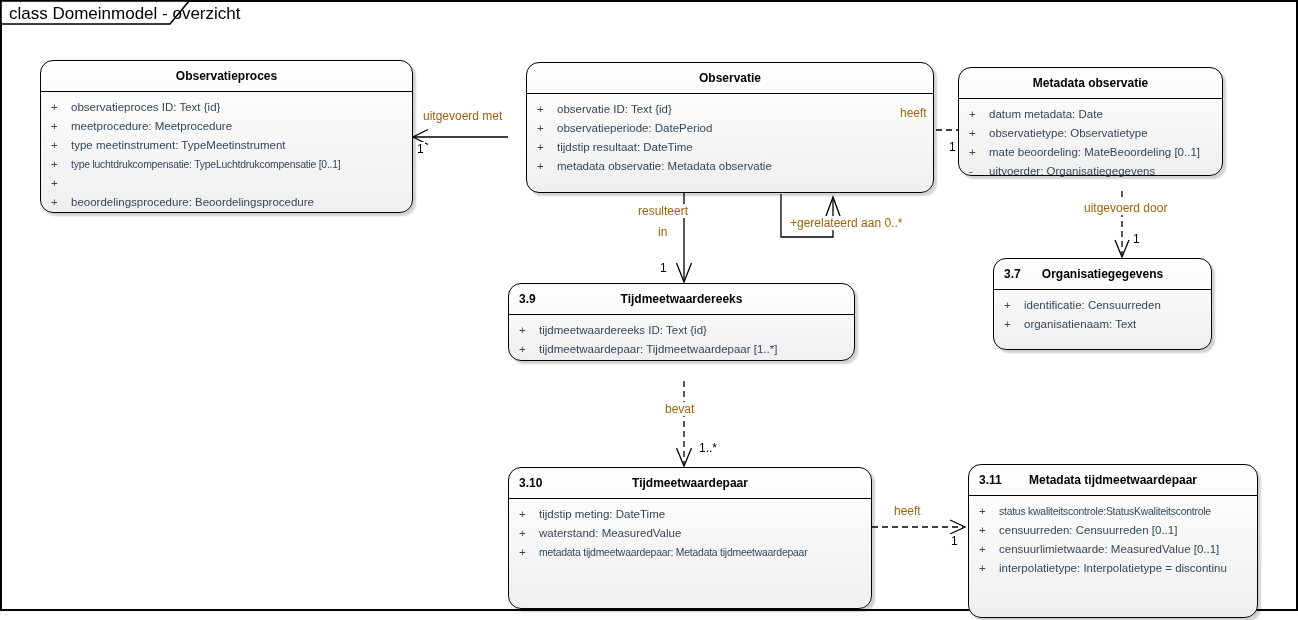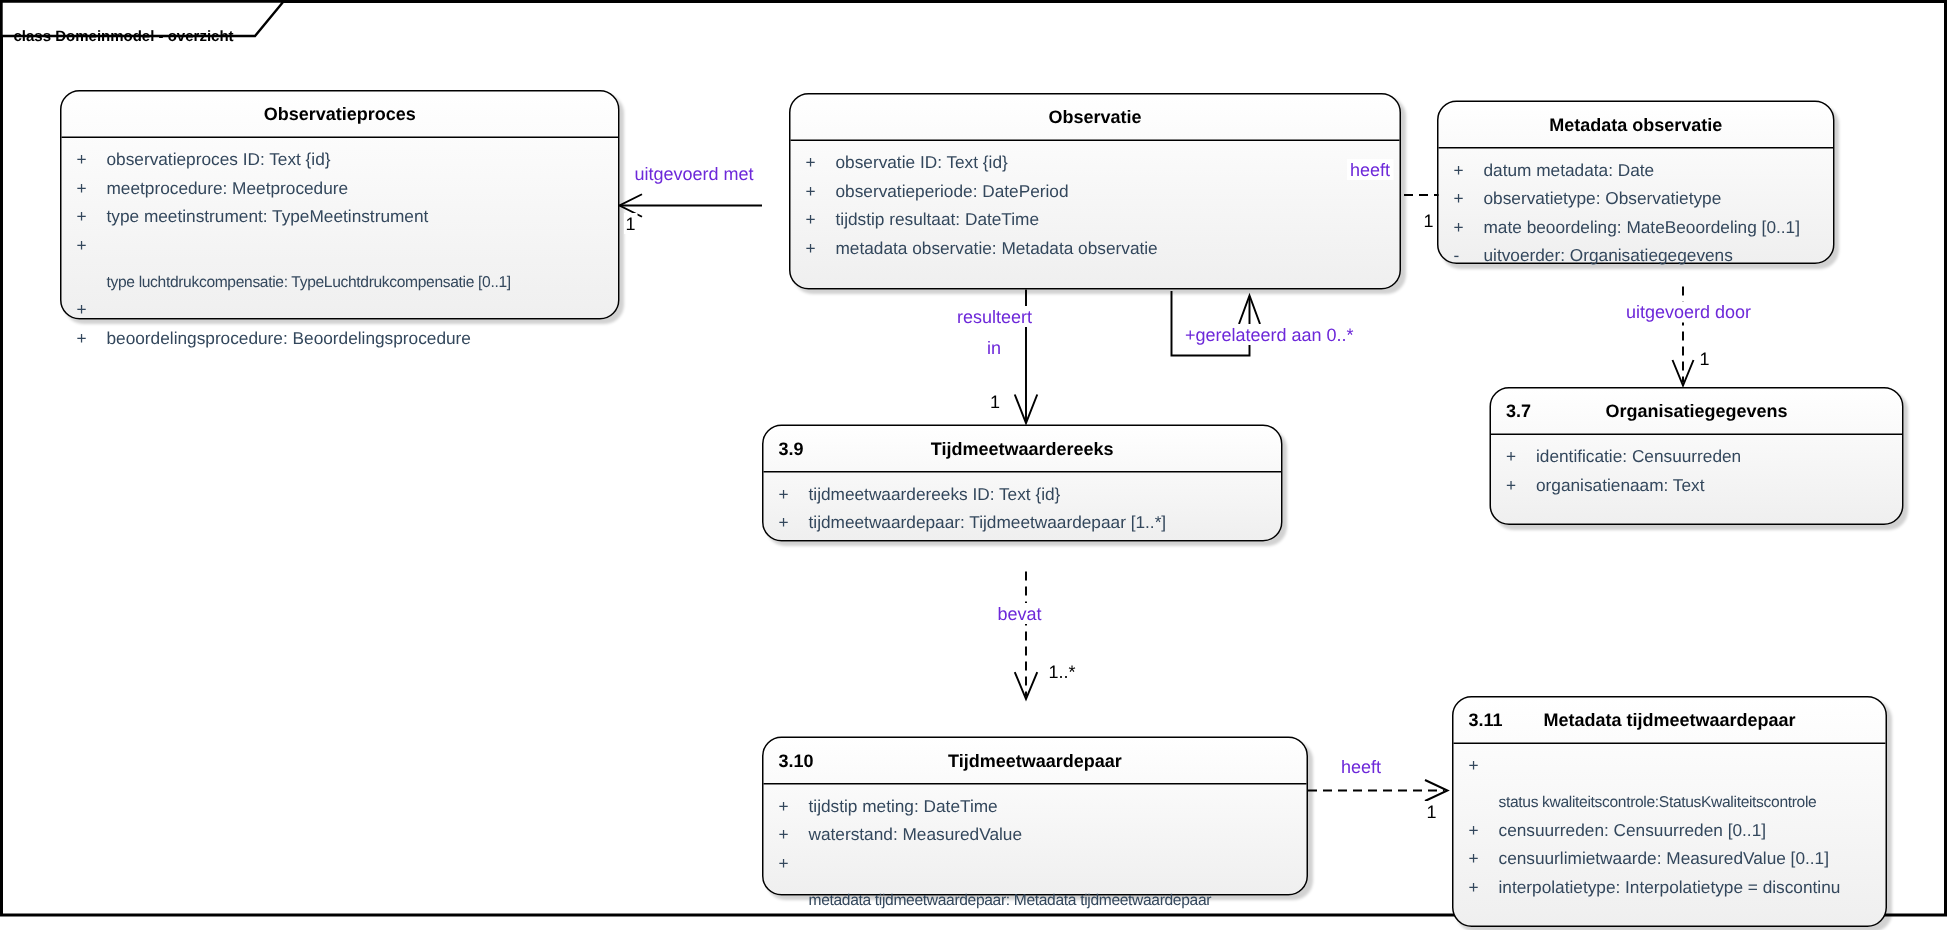--- a/index.html
+++ b/index.html
@@ -5,22 +5,22 @@
   html,body{margin:0;padding:0;background:#fff;}
   #stage{
     position:relative;width:1298px;height:620px;background:var(--canvas,#fff);
     font-family:"Liberation Sans",sans-serif;overflow:hidden;
   }
   .frame{
     position:absolute;left:0;top:0;width:1298px;height:611px;
     border:2px solid var(--border,#000);box-sizing:border-box;z-index:0;
   }
   .frame-tab-label{
-    position:absolute;left:9px;top:19px;z-index:3;
-    font-size:10px;font-weight:bold;color:#000;white-space:nowrap;
+    position:absolute;left:9px;top:4px;z-index:3;
+    font-size:17px;font-weight:normal;color:#000;white-space:nowrap;
   }
   svg.wires{position:absolute;left:0;top:0;z-index:1;}
   .uml-class{
     position:absolute;z-index:2;box-sizing:border-box;
     border:1.2px solid var(--border,#000);border-radius:13px;
     background:linear-gradient(180deg,var(--box-fill-top,#ffffff) 0%,var(--box-fill-bottom,#efefef) 100%);
     box-shadow:3px 3px 2px rgba(0,0,0,0.18);
   }
   .cls-hdr{position:relative;height:30px;border-bottom:1.2px solid var(--border,#000);}
   .cls-num{
@@ -30,24 +30,24 @@
   .cls-name{
     display:block;text-align:center;line-height:30px;
     font-size:12px;font-weight:bold;color:#000;white-space:nowrap;
   }
   .cls-attrs{padding-top:6px;}
   .attr-row{
     display:flex;line-height:19px;font-size:11.5px;
     color:var(--attribute-text,#33475c);white-space:nowrap;
   }
   .attr-row .vis{flex:none;width:20px;padding-left:10px;}
-  .attr-row.long .txt{font-size:10.4px;letter-spacing:-0.22px;line-height:19px;margin-top:24px;}
+  .attr-row.long .txt{font-size:10.4px;letter-spacing:-0.22px;line-height:19px;}
   .lbl{
     position:absolute;z-index:3;background:#fff;padding:0 2px;
-    font-size:12px;color:#6d28d9;white-space:nowrap;
+    font-size:12px;color:#a16207;white-space:nowrap;
   }
   .mult{
     position:absolute;z-index:3;font-size:12px;color:#000;
     background:#fff;padding:0 1px;white-space:nowrap;
   }
 </style>
 </head>
 <body>
 
 <div id="stage">
@@ -171,21 +171,21 @@
           <span class="vis">+</span>
           <span class="txt">mate beoordeling: MateBeoordeling [0..1]</span>
         </div>
         <div class="attr-row">
           <span class="vis">-</span>
           <span class="txt">uitvoerder: Organisatiegegevens</span>
         </div>
       </div>
   </div>
 
-  <div class="uml-class" style="left:993px;top:258px;width:276px;height:92px">
+  <div class="uml-class" style="left:993px;top:258px;width:219px;height:92px">
     <div class="cls-hdr">
       <span class="cls-num">3.7</span>
       <span class="cls-name">Organisatiegegevens</span>
     </div>
     <div class="cls-attrs">
         <div class="attr-row">
           <span class="vis">+</span>
           <span class="txt">identificatie: Censuurreden</span>
         </div>
         <div class="attr-row">
@@ -205,21 +205,21 @@
           <span class="vis">+</span>
           <span class="txt">tijdmeetwaardereeks ID: Text {id}</span>
         </div>
         <div class="attr-row">
           <span class="vis">+</span>
           <span class="txt">tijdmeetwaardepaar: Tijdmeetwaardepaar [1..*]</span>
         </div>
       </div>
   </div>
 
-  <div class="uml-class" style="left:508px;top:491px;width:364px;height:106px">
+  <div class="uml-class" style="left:508px;top:467px;width:364px;height:142px">
     <div class="cls-hdr">
       <span class="cls-num">3.10</span>
       <span class="cls-name">Tijdmeetwaardepaar</span>
     </div>
     <div class="cls-attrs">
         <div class="attr-row">
           <span class="vis">+</span>
           <span class="txt">tijdstip meting: DateTime</span>
         </div>
         <div class="attr-row">

